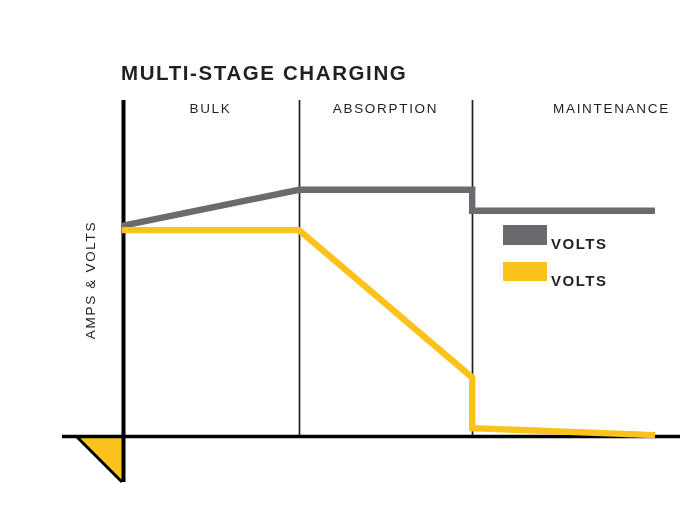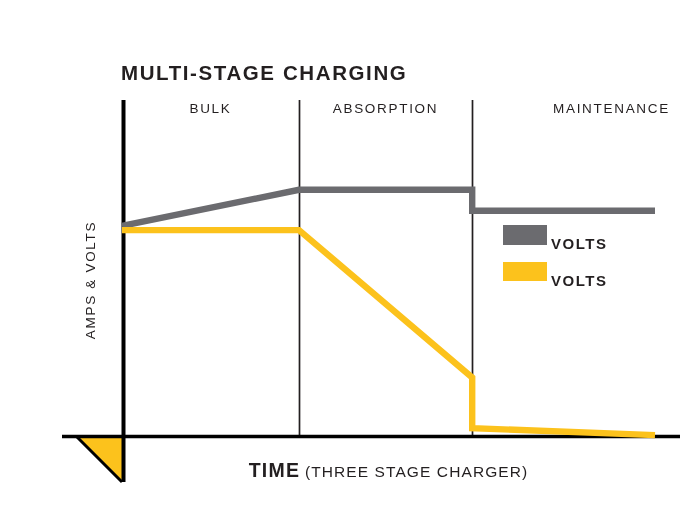--- a/index.html
+++ b/index.html
@@ -145,24 +145,20 @@
     <line x1="123.5" y1="84" x2="123.5" y2="466" stroke="#000000" stroke-width="4"></line>
     <line x1="62" y1="420.5" x2="680" y2="420.5" stroke="#000000" stroke-width="3.4"></line>
 
     <polyline points="122.0,209.8 299.0,173.8 472.2,173.8 472.2,194.8 655.0,194.8" fill="none" stroke="#6b6b6f" stroke-width="6.4" stroke-linejoin="miter" stroke-linecap="butt"></polyline>
 
     <polyline points="122.0,214.1 299.0,214.1 472.2,361.5 472.2,412.2 655.0,419.1" fill="none" stroke="#fcc21c" stroke-width="6.4" stroke-linejoin="miter" stroke-linecap="butt"></polyline>
   </svg>
 
   <div id="y-axis-caption">AMPS &amp; VOLTS</div>
 
-  <div id="x-axis-caption">
-    <span class="x-strong">TIME</span>
-    <span class="x-sub">(THREE STAGE CHARGER)</span>
-  </div>
 
   <div id="legend">
     <div class="legend-row" id="legend-row-0">
       <div class="legend-swatch" style="background:#6b6b6f; height:20px;"></div>
       <div class="legend-text">VOLTS</div>
     </div>
     <div class="legend-row" id="legend-row-1">
       <div class="legend-swatch" style="background:#fcc21c; height:19px;"></div>
       <div class="legend-text">VOLTS</div>
     </div>

